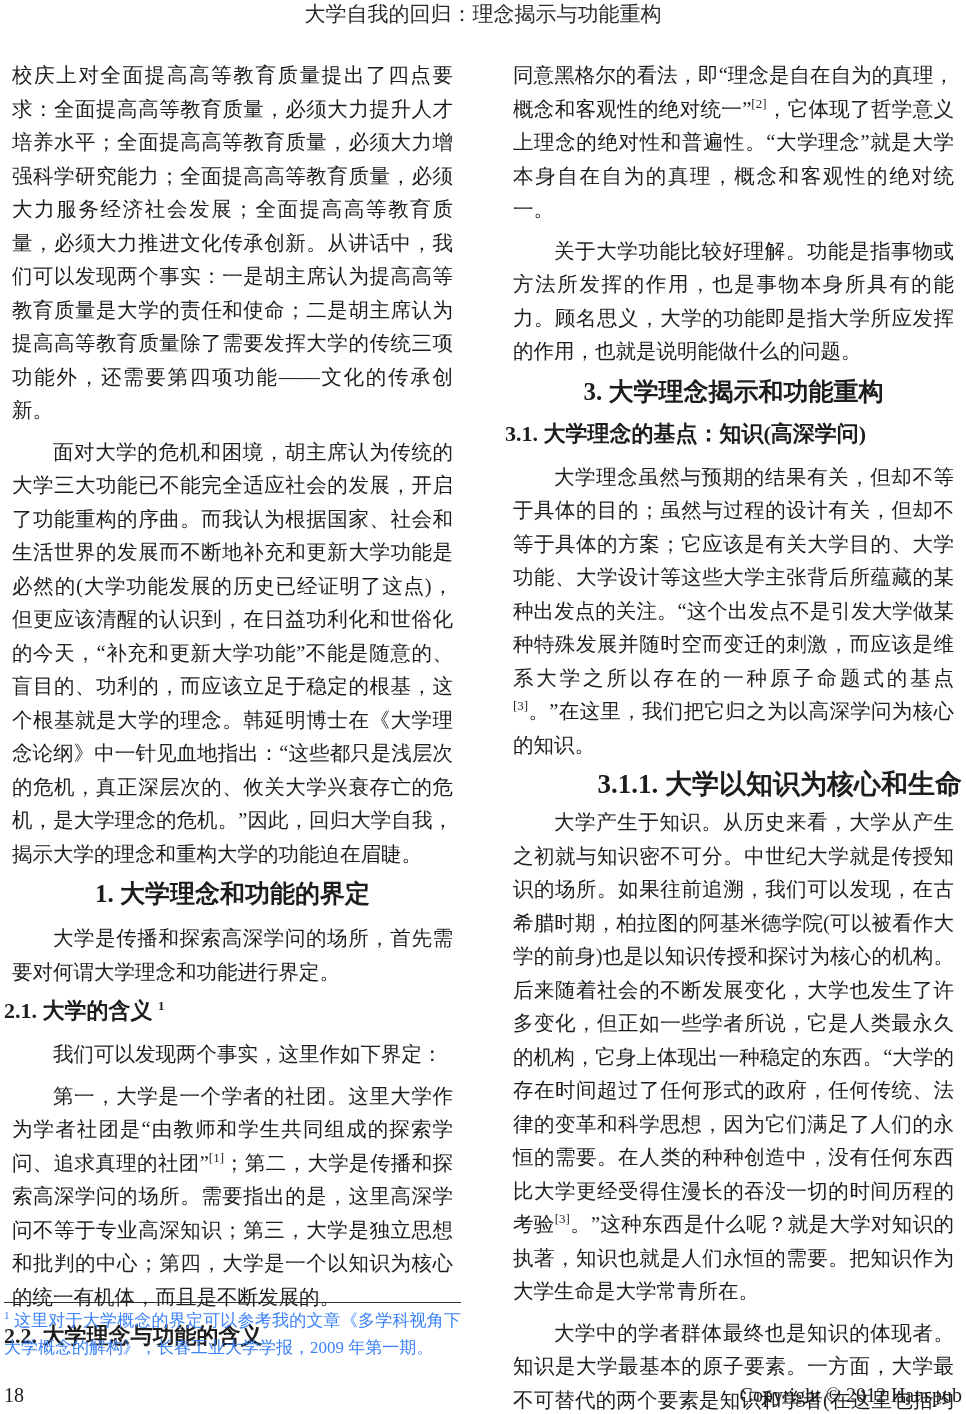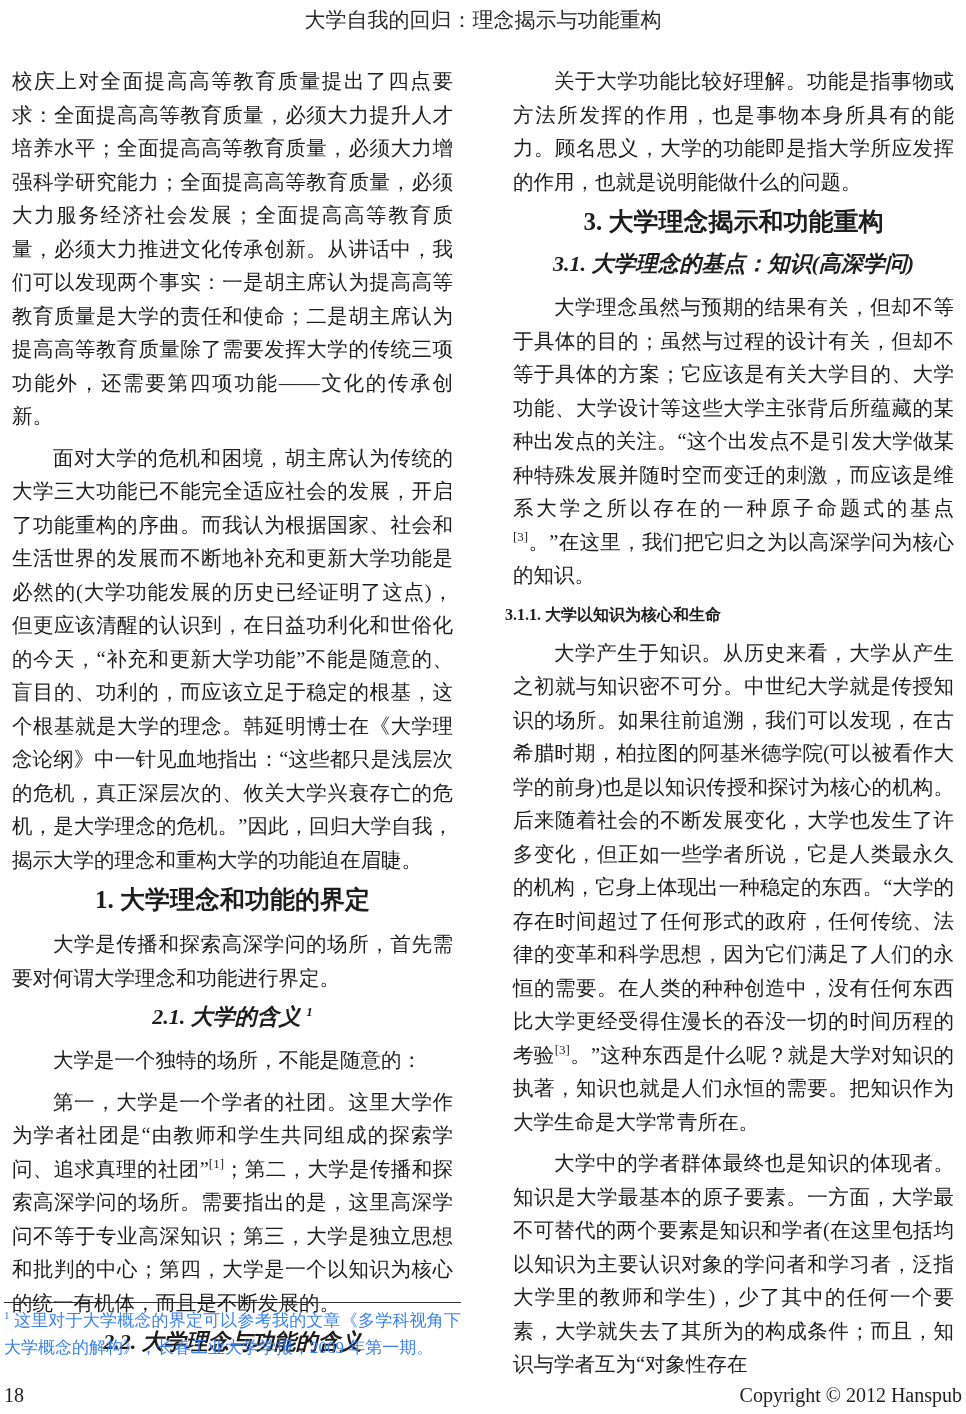--- a/index.html
+++ b/index.html
@@ -10,21 +10,21 @@
     color: #1d1d1d;
     font-family: "Liberation Serif", "DejaVu Serif", serif;
     position: relative;
     overflow: hidden;
   }
   .page { width: 100%; height: 100%; position: relative; }
   .page-title {
     text-align: center;
     font-size: 21px;
     line-height: 26px;
-    padding-top: 7px;
+    padding-top: 1px;
     color: #2b2b2b;
   }
   .columns {
     display: flex;
     column-gap: 44px;
     padding: 0 4px;
     margin-top: 24px;
   }
   .col {
     width: 457px;
@@ -33,25 +33,25 @@
     text-align: justify;
   }
   p.para { margin: 8px; }
   p.para.indent { text-indent: 2em; }
   .h1 {
     font-size: 25px; font-weight: bold; line-height: 30px;
     margin: 4px 0 13px 0; text-align: center;
   }
   .h2 {
     font-size: 22px; font-weight: bold; line-height: 28px;
-    margin: 6px 0 13px 0; text-align: center; font-style: italic;
+    margin: 6px 0 13px 0; text-align: left;
   }
   .h3 {
-    font-size: 16px; font-weight: bold; line-height: 28px;
-    margin: 3px 0 2px 0; text-align: left;
+    font-size: 27px; font-weight: bold; line-height: 28px;
+    margin: 3px 0 2px 0; text-align: right;
   }
   .sup {
     vertical-align: super;
     font-size: 13px;
     line-height: 0;
   }
   .footnote {
     position: absolute;
     left: 4px; top: 1302px;
     width: 457px;
@@ -86,25 +86,26 @@
 
   <div class="page-title">大学自我的回归：理念揭示与功能重构</div>
 
   <div class="columns">
     <div class="col" id="col-left">
         <p class="para"><span>校庆上对全面提高高等教育质量提出了四点要求：全面提高高等教育质量，必须大力提升人才培养水平；全面提高高等教育质量，必须大力增强科学研究能力；全面提高高等教育质量，必须大力服务经济社会发展；全面提高高等教育质量，必须大力推进文化传承创新。从讲话中，我们可以发现两个事实：一是胡主席认为提高高等教育质量是大学的责任和使命；二是胡主席认为提高高等教育质量除了需要发挥大学的传统三项功能外，还需要第四项功能——文化的传承创新。</span></p>
         <p class="para indent"><span>面对大学的危机和困境，胡主席认为传统的大学三大功能已不能完全适应社会的发展，开启了功能重构的序曲。而我认为根据国家、社会和生活世界的发展而不断地补充和更新大学功能是必然的(大学功能发展的历史已经证明了这点)，但更应该清醒的认识到，在日益功利化和世俗化的今天，“补充和更新大学功能”不能是随意的、盲目的、功利的，而应该立足于稳定的根基，这个根基就是大学的理念。韩延明博士在《大学理念论纲》中一针见血地指出：“这些都只是浅层次的危机，真正深层次的、攸关大学兴衰存亡的危机，是大学理念的危机。”因此，回归大学自我，揭示大学的理念和重构大学的功能迫在眉睫。</span></p>
         <div class="h1"><span>1. 大学理念和功能的界定</span></div>
         <p class="para indent"><span>大学是传播和探索高深学问的场所，首先需要对何谓大学理念和功能进行界定。</span></p>
         <div class="h2"><span>2.1. 大学的含义 </span><span class="sup">1</span></div>
-        <p class="para indent"><span>大学是一个独特的场所，不能是随意的：</span></p>
+        <p class="para indent"><span>我们可以发现两个事实，这里作如下界定：</span></p>
         <p class="para indent"><span>第一，大学是一个学者的社团。这里大学作为学者社团是“由教师和学生共同组成的探索学问、追求真理的社团”</span><span class="sup">[1]</span><span>；第二，大学是传播和探索高深学问的场所。需要指出的是，这里高深学问不等于专业高深知识；第三，大学是独立思想和批判的中心；第四，大学是一个以知识为核心的统一有机体，而且是不断发展的。</span></p>
         <div class="h2"><span>2.2. 大学理念与功能的含义</span></div>
       </div>
     <div class="col" id="col-right">
+        <p class="para"><span>同意黑格尔的看法，即“理念是自在自为的真理，概念和客观性的绝对统一”</span><span class="sup">[2]</span><span>，它体现了哲学意义上理念的绝对性和普遍性。“大学理念”就是大学本身自在自为的真理，概念和客观性的绝对统一。</span></p>
         <p class="para indent"><span>关于大学功能比较好理解。功能是指事物或方法所发挥的作用，也是事物本身所具有的能力。顾名思义，大学的功能即是指大学所应发挥的作用，也就是说明能做什么的问题。</span></p>
         <div class="h1"><span>3. 大学理念揭示和功能重构</span></div>
         <div class="h2"><span>3.1. 大学理念的基点：知识(高深学问)</span></div>
         <p class="para indent"><span>大学理念虽然与预期的结果有关，但却不等于具体的目的；虽然与过程的设计有关，但却不等于具体的方案；它应该是有关大学目的、大学功能、大学设计等这些大学主张背后所蕴藏的某种出发点的关注。“这个出发点不是引发大学做某种特殊发展并随时空而变迁的刺激，而应该是维系大学之所以存在的一种原子命题式的基点</span><span class="sup">[3]</span><span>。”在这里，我们把它归之为以高深学问为核心的知识。</span></p>
         <div class="h3"><span>3.1.1. 大学以知识为核心和生命</span></div>
         <p class="para indent"><span>大学产生于知识。从历史来看，大学从产生之初就与知识密不可分。中世纪大学就是传授知识的场所。如果往前追溯，我们可以发现，在古希腊时期，柏拉图的阿基米德学院(可以被看作大学的前身)也是以知识传授和探讨为核心的机构。后来随着社会的不断发展变化，大学也发生了许多变化，但正如一些学者所说，它是人类最永久的机构，它身上体现出一种稳定的东西。“大学的存在时间超过了任何形式的政府，任何传统、法律的变革和科学思想，因为它们满足了人们的永恒的需要。在人类的种种创造中，没有任何东西比大学更经受得住漫长的吞没一切的时间历程的考验</span><span class="sup">[3]</span><span>。”这种东西是什么呢？就是大学对知识的执著，知识也就是人们永恒的需要。把知识作为大学生命是大学常青所在。</span></p>
         <p class="para indent"><span>大学中的学者群体最终也是知识的体现者。知识是大学最基本的原子要素。一方面，大学最不可替代的两个要素是知识和学者(在这里包括均以知识为主要认识对象的学问者和学习者，泛指大学里的教师和学生)，少了其中的任何一个要素，大学就失去了其所为的构成条件；而且，知识与学者互为“对象性存在</span></p>
       </div>
   </div>
 

